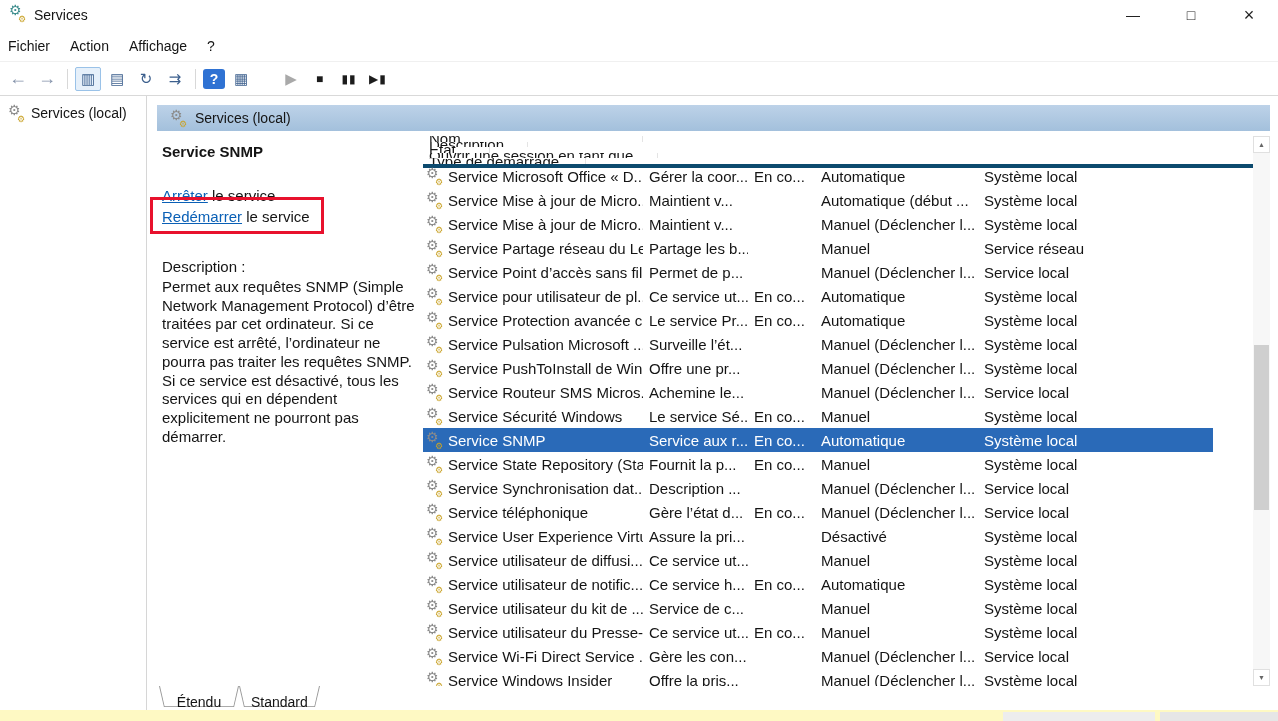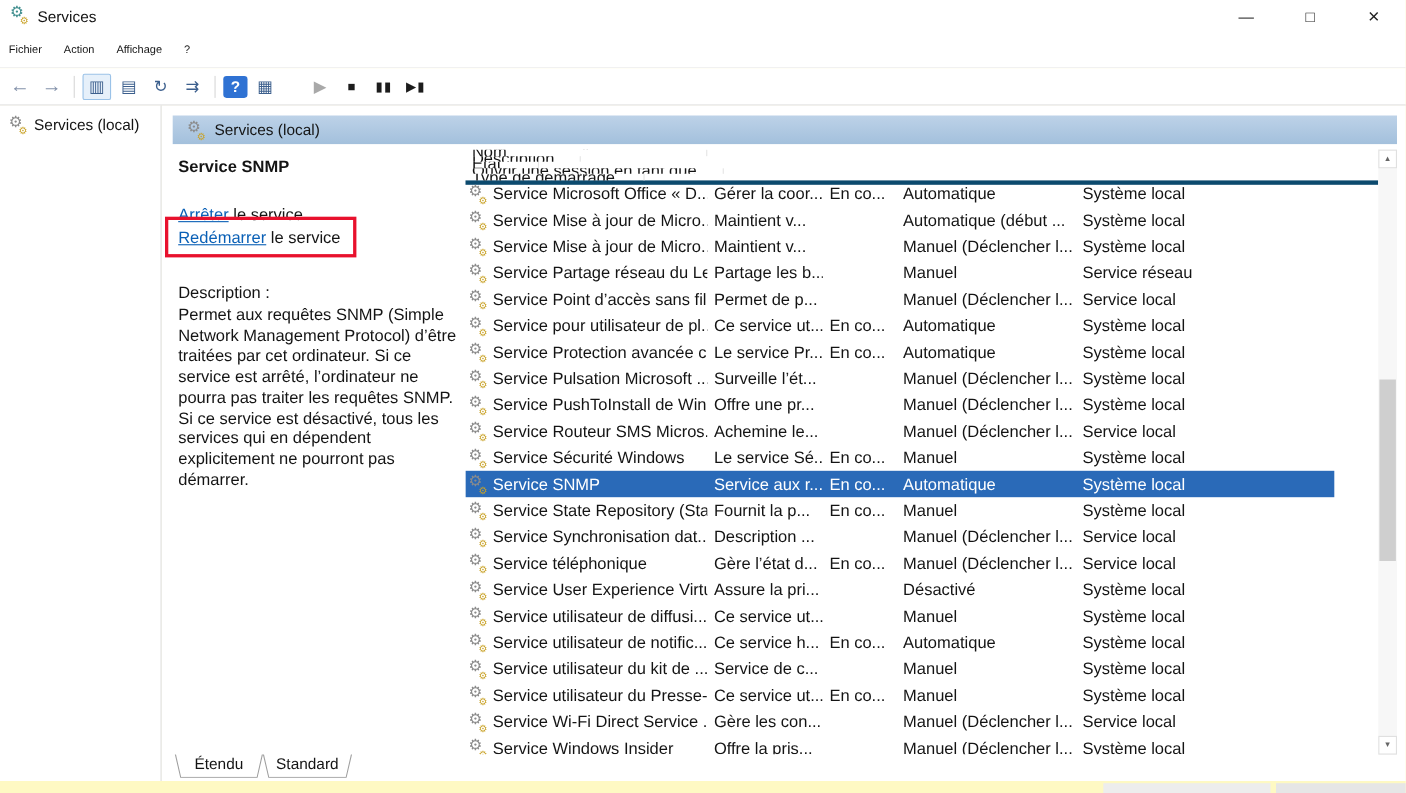--- a/index.html
+++ b/index.html
@@ -11,21 +11,21 @@
   .app-icon{position:absolute;left:9px;top:5px;}
   .title-text{position:absolute;left:34px;top:7px;font-size:14px;}
   .win-controls{position:absolute;right:0;top:0;height:30px;display:flex;}
   .win-btn{width:58px;height:30px;display:flex;align-items:center;justify-content:center;
            font-size:14px;color:#222;}
   .win-btn.close{font-size:18px;}
 
   
   .menubar{position:absolute;top:30px;left:0;right:0;height:31px;border-bottom:1px solid #f0f0f0;
            display:flex;align-items:center;padding-left:8px;background:#fff;}
-  .menu-item{margin-right:20px;font-size:10px;}
+  .menu-item{margin-right:20px;font-size:14px;}
 
   
   .toolbar{position:absolute;top:62px;left:0;right:0;height:33px;border-bottom:1px solid #d9d9d9;
            display:flex;align-items:center;padding-left:5px;gap:3px;background:#fff;}
   .tb-btn{min-width:26px;height:24px;display:flex;align-items:center;justify-content:center;
           font-size:15px;color:#3c5f8d;box-sizing:border-box;}
   .tb-nav{font-size:18px;color:#8593ab;font-weight:bold;}
   .tb-sep{width:1px;height:20px;background:#d8d8d8;margin:0 4px;}
   .tb-gap{width:18px;}
   .tb-toggled{background:#e6f0fa;border:1px solid #9ac2e8;border-radius:2px;}
@@ -80,21 +80,21 @@
   .scrollbar{position:absolute;right:0;top:0;bottom:0;width:17px;background:#f7f7f7;}
   .sb-btn{position:absolute;left:0;right:0;height:17px;border:1px solid #e0e0e0;background:#fff;
           display:flex;align-items:center;justify-content:center;font-size:7px;color:#666;
           box-sizing:border-box;}
   .sb-btn.up{top:0;}
   .sb-btn.down{bottom:0;}
   .sb-thumb{position:absolute;left:1px;right:1px;top:38%;height:30%;background:#cfcfcf;}
 
   
   .tabs{position:absolute;left:10px;right:8px;bottom:0;height:24px;display:flex;padding-left:2px;}
-  .tab{position:relative;min-width:56px;padding:0 12px;display:flex;align-items:flex-start;
+  .tab{position:relative;min-width:56px;padding:0 12px;display:flex;align-items:flex-end;
        justify-content:center;font-size:14px;}
   .tab-bg{position:absolute;inset:0;border:1px solid #9a9a9a;border-top:none;background:#fff;
           transform:perspective(12px) rotateX(-4deg);transform-origin:top;}
   .tab span.lbl{position:relative;z-index:1;}
 
   
   .annotation-box{position:absolute;left:150px;top:197px;width:168px;height:31px;
                   border:3px solid var(--annotation-red,#e8112d);z-index:6;}
 
   

